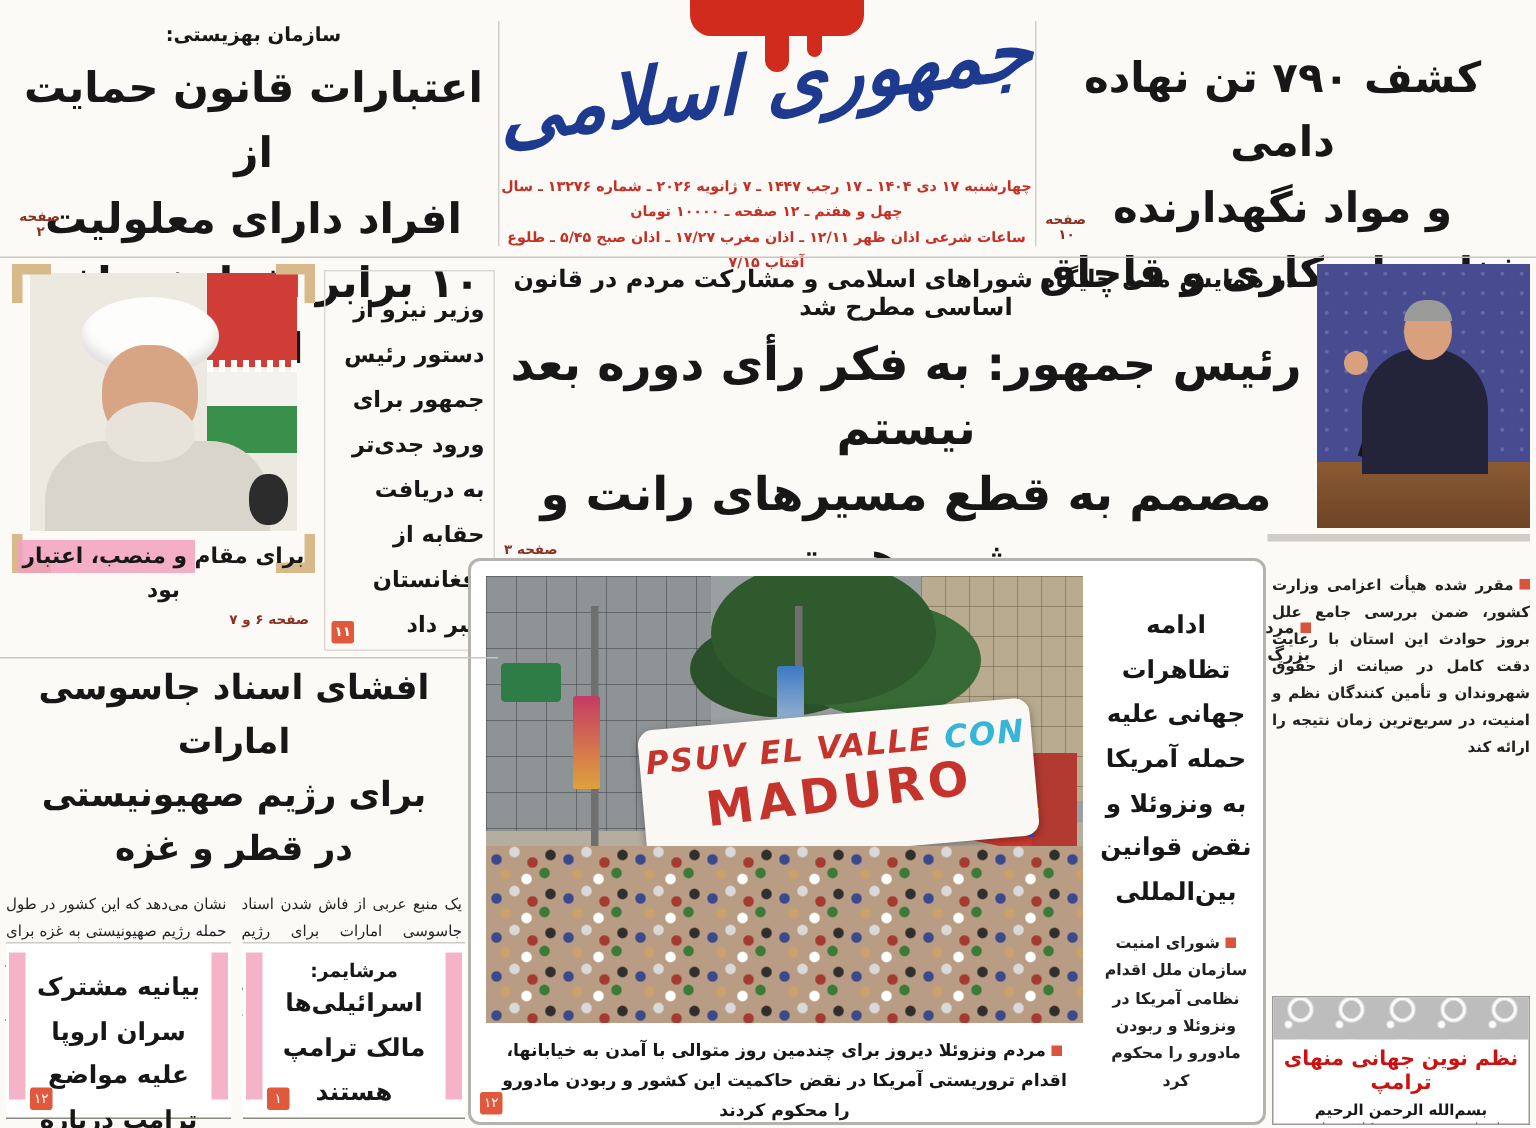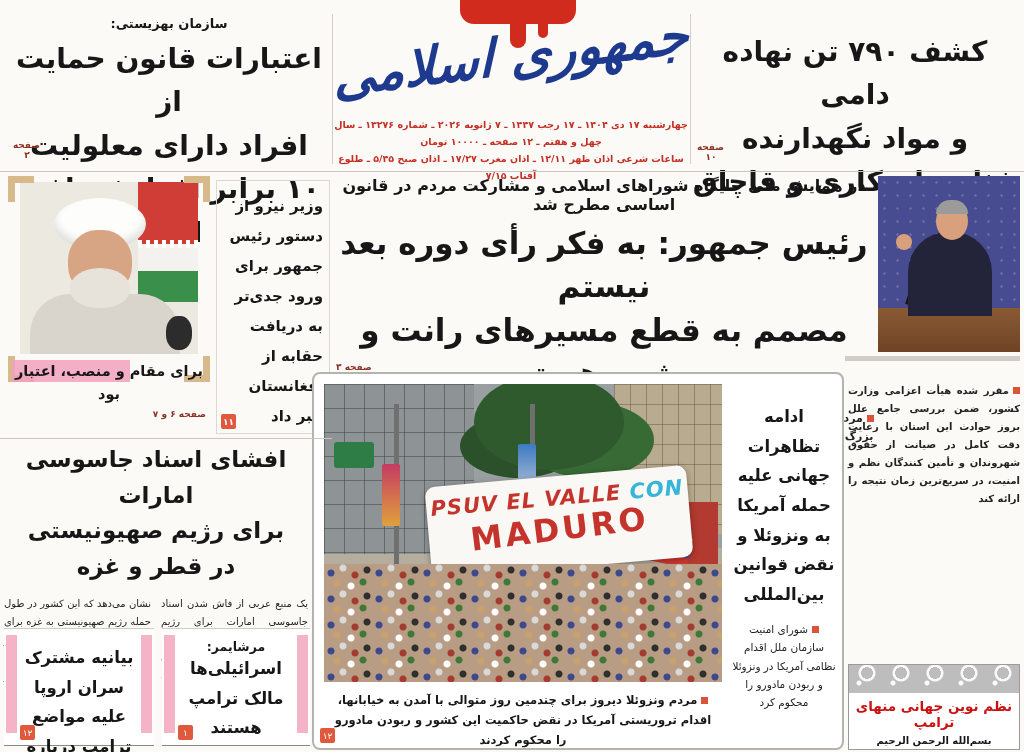--- a/index.html
+++ b/index.html
@@ -113,21 +113,21 @@
         radial-gradient(circle at 7px 9px,  #3b4a8c 3px, transparent 4px),
         radial-gradient(circle at 19px 4px, #d9d9d9 3px, transparent 4px),
         radial-gradient(circle at 31px 11px,#a33b30 3px, transparent 4px),
         radial-gradient(circle at 43px 6px, #2f2f2f 3px, transparent 4px),
         radial-gradient(circle at 13px 19px,#caa16a 3px, transparent 4px),
         radial-gradient(circle at 27px 22px,#ffffff 3px, transparent 4px),
         radial-gradient(circle at 39px 18px,#3c7a3a 3px, transparent 4px);
       background-size:48px 26px; }
   #ven-col { position:absolute; left:418px; top:28px; width:104px; text-align:center; }
   #ven-col .headline { font-size:16.5px; font-weight:bold; line-height:1.8; letter-spacing:-0.5px; }
-  #ven-col .bullet { font-size:10.5px; font-weight:normal; line-height:1.75; margin-top:10px; color:#222; }
+  #ven-col .bullet { font-size:10.5px; font-weight:bold; line-height:1.75; margin-top:10px; color:#222; }
   #ven-cap { position:absolute; left:14px; top:316px; width:390px; font-size:11.5px; font-weight:bold; text-align:center; line-height:1.75; }
   .badge { position:absolute; width:15px; height:15px; background:#e0593c; color:#fff; font-size:9px;
       display:flex; align-items:center; justify-content:center; border-radius:2px; }
 
   
   #uae { position:absolute; left:4px; top:442px; width:304px; }
   #uae .headline { font-size:23px; font-weight:bold; text-align:center; line-height:1.55; white-space:pre-line; letter-spacing:-0.5px; }
   #uae .cols { display:flex; gap:10px; margin-top:10px; }
   #uae .cols > div { flex:1; font-size:10px; line-height:1.8; text-align:justify; color:#222; }
   #uae .more { font-weight:bold; text-align:left; display:block; font-size:10px; margin-top:2px; }

